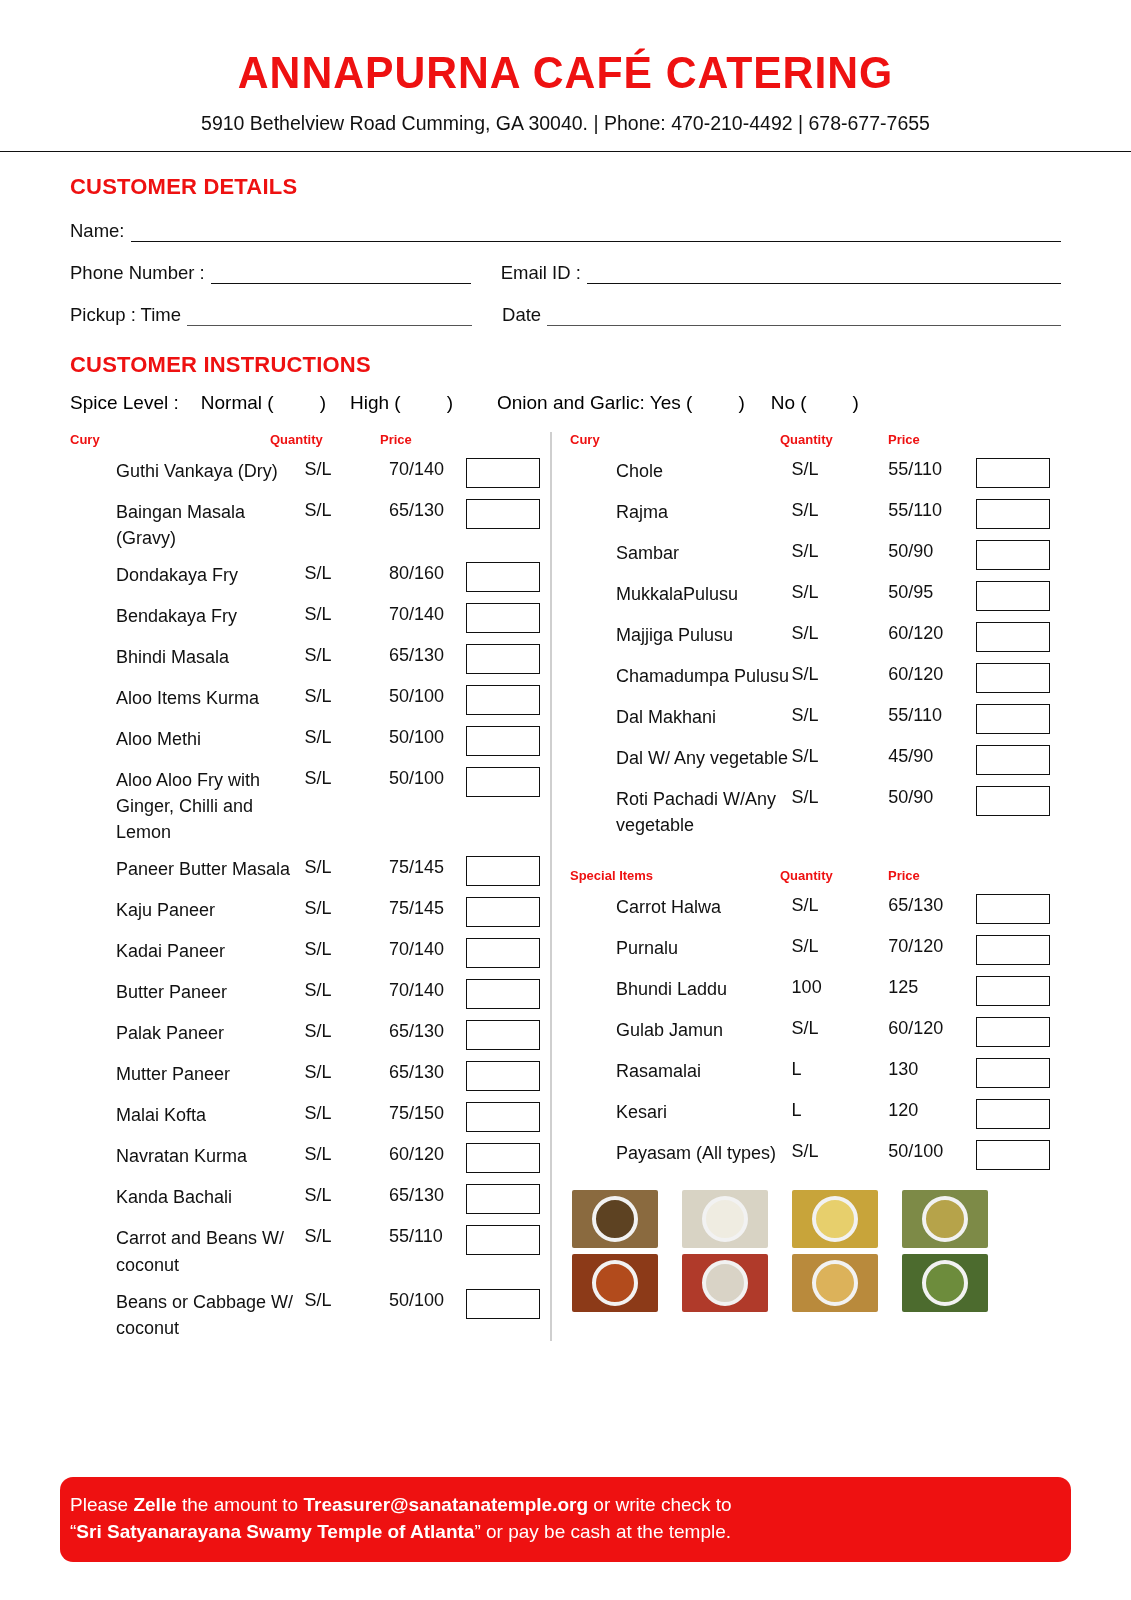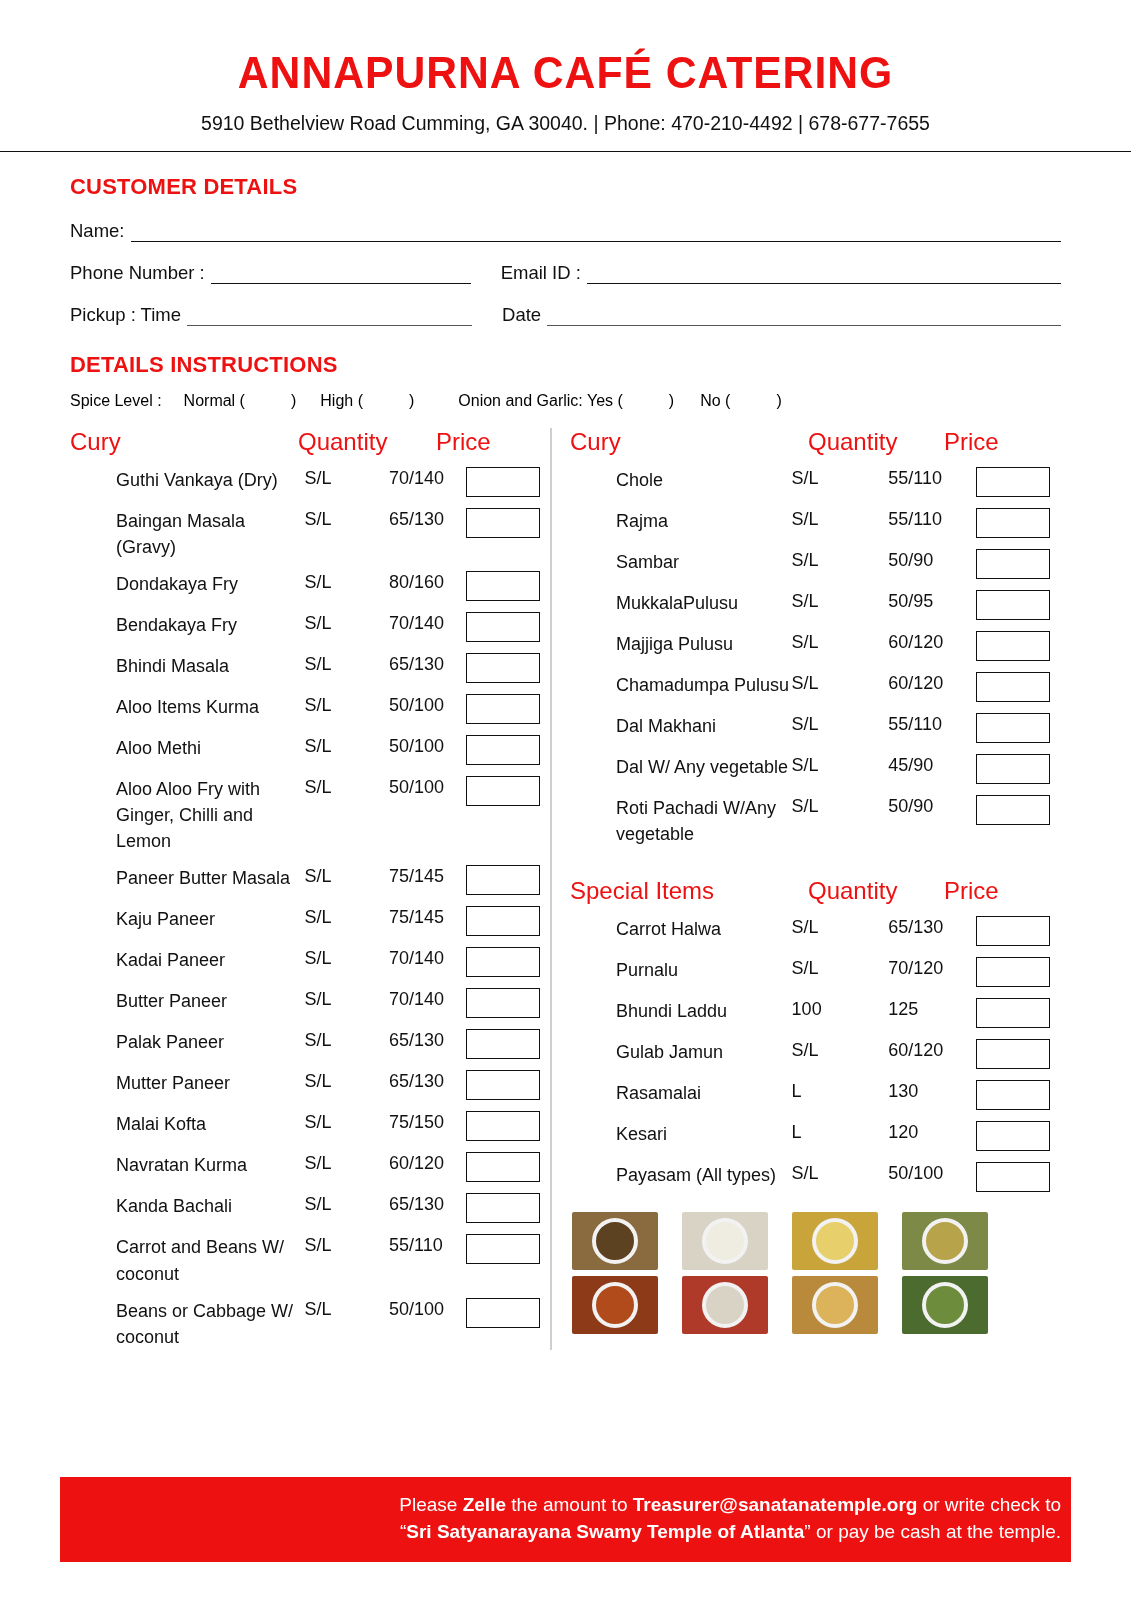--- a/index.html
+++ b/index.html
@@ -66,21 +66,21 @@
     height: 16px;
     margin-left: 6px;
   }
   .line.thin { border-bottom: 1px solid #555; }
   .gap { width: 30px; flex: 0 0 auto; }
 
   .spec-head { margin-top: 26px; }
 
   .spice-row {
     margin-top: 14px;
-    font-size: 16px;
+    font-size: 19px;
     display: flex;
     align-items: flex-start;
     white-space: nowrap;
   }
   .paren {
     display: inline-block;
     min-width: 46px;
   }
 
   
@@ -97,24 +97,23 @@
     width: 2px;
     background: #cfcfcf;
     margin: 0 18px 0 10px;
     align-self: stretch;
   }
   .col-right { width: 480px; }
 
   .col-head {
     display: flex;
     color: #ee1111;
-    font-weight: normal;
-    font-size: 24px;
+    font-weight: bold;
+    font-size: 13px;
     margin-bottom: 4px;
-    gap: 28px;
   }
   .ch-name { width: 200px; }
   .ch-qty  { width: 110px; }
   .ch-price{ width: 100px; }
 
   .item {
     display: flex;
     align-items: flex-start;
     font-size: 18px;
     color: #111;
@@ -163,24 +162,25 @@
   }
 
   
   .footer {
     position: absolute;
     left: 60px;
     right: 60px;
     bottom: 38px;
     background: #ee1111;
     color: #fff;
-    text-align: right;
+    text-align: left;
     padding: 14px 10px 16px;
     font-size: 19px;
     line-height: 1.45;
+    border-radius: 13px;
   }
   .footer b { font-weight: bold; }
 </style>
 </head>
 <body>
 
 <div class="page">
 
   <div class="header">
     <div class="brand-title">ANNAPURNA CAFÉ CATERING</div>
@@ -206,21 +206,21 @@
     </div>
 
     <div class="field-row">
       <span class="field-label">Pickup : Time</span>
       <span class="line thin" style="max-width:285px"></span>
       <span class="gap"></span>
       <span class="field-label">Date</span>
       <span class="line thin"></span>
     </div>
 
-    <div class="section-title spec-head">DETAILS INSTRUCTIONS</div>
+    <div class="section-title spec-head">CUSTOMER INSTRUCTIONS</div>
 
     <div class="spice-row">
       <span>Spice Level  :</span>
       <span style="width:22px"></span>
       <span>Normal  (</span>
       <span class="paren"></span>
       <span>)</span>
       <span style="width:24px"></span>
       <span>High (</span>
       <span class="paren"></span>

